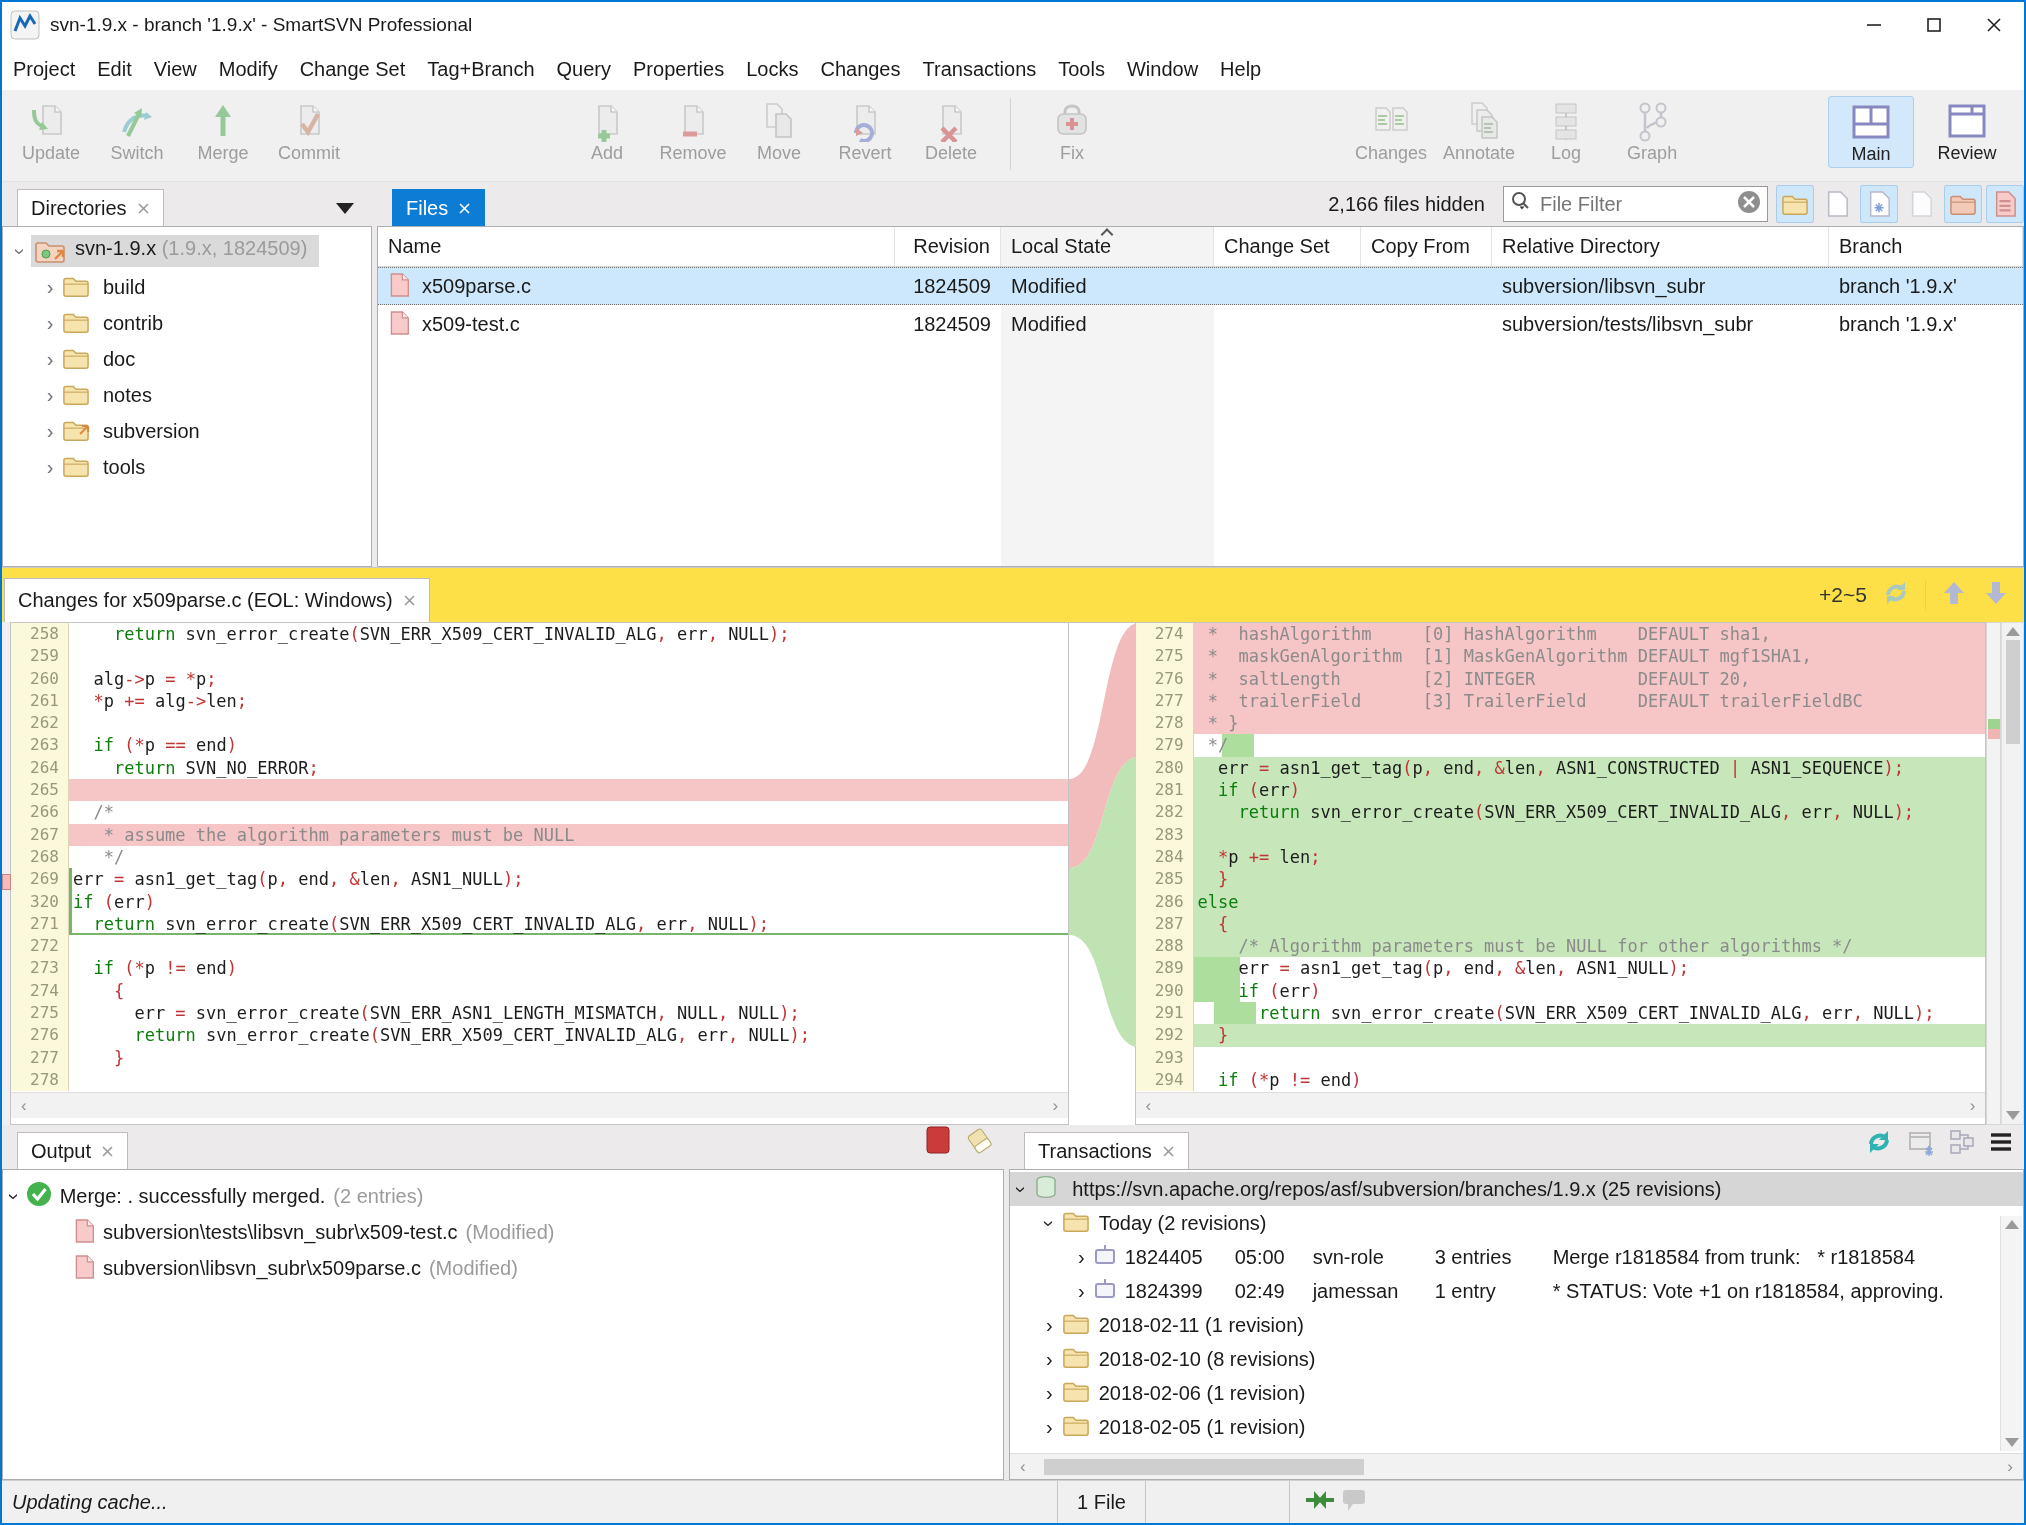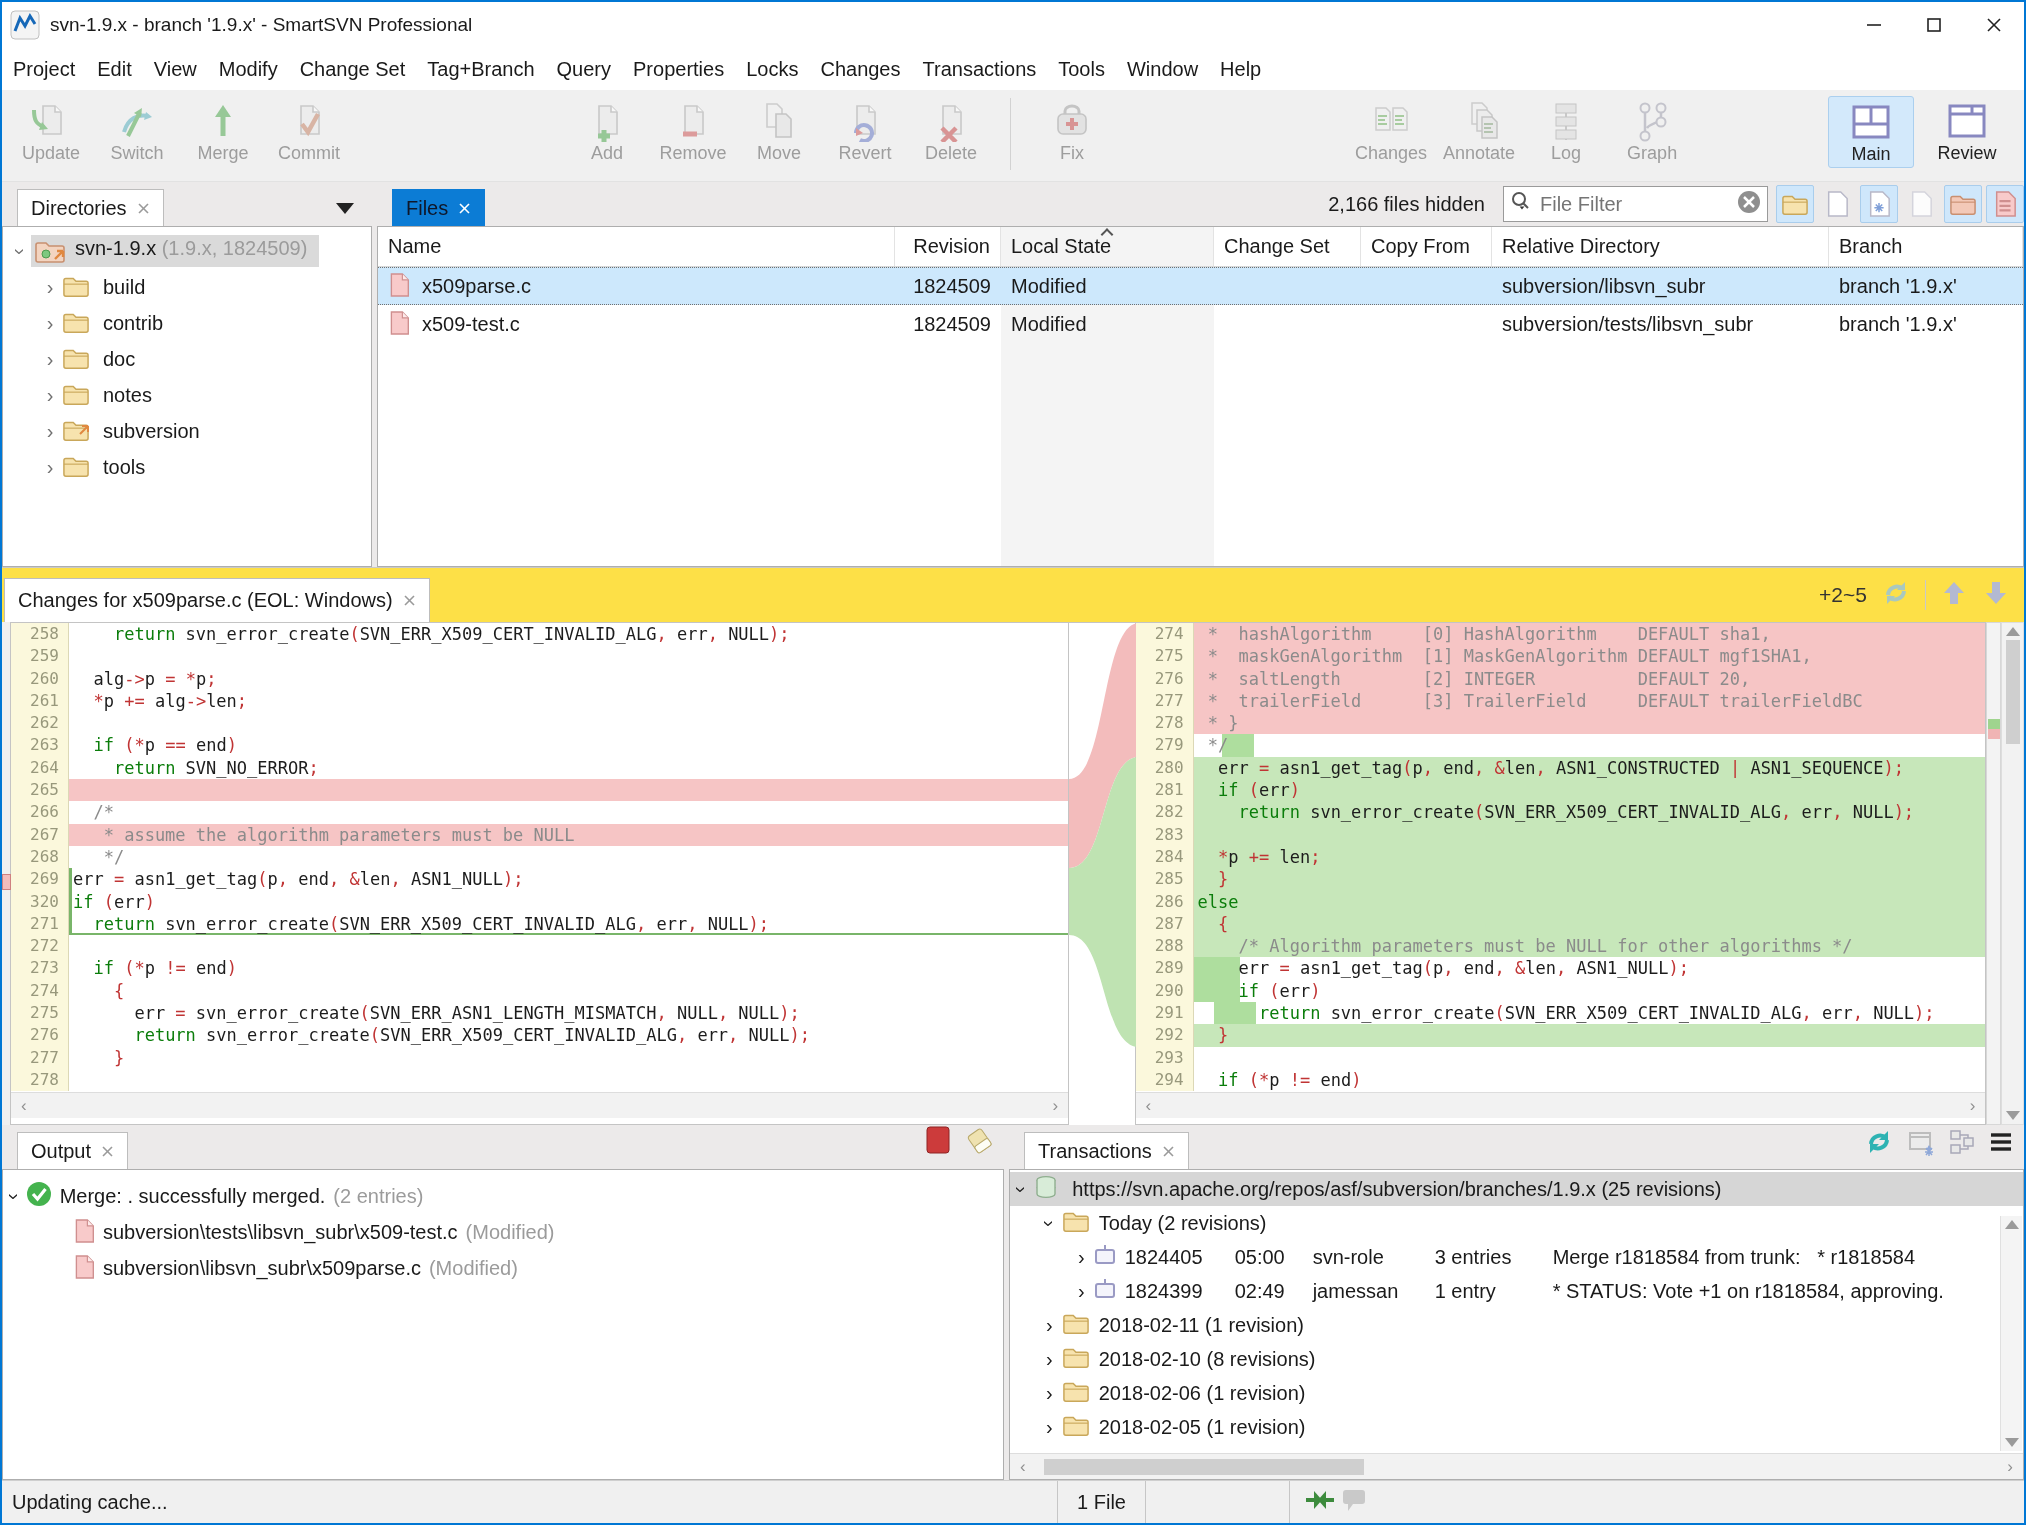--- a/index.html
+++ b/index.html
@@ -29,21 +29,21 @@
   .tb-views{margin-left:auto;display:flex;gap:10px;margin-right:6px;}
   .tb-views .tbtn .tlbl{color:#222;}
   .tbtn.active{background:#d3e9fb;border:1px solid #abcfee;}
   
   .main{flex:1;display:flex;flex-direction:column;background:#eceaea;}
   .top-row{height:385px;display:flex;gap:5px;flex:0 0 auto;}
   .panel{display:flex;flex-direction:column;}
   .ptabs{height:44px;display:flex;align-items:flex-end;position:relative;padding-left:15px;}
   .tab{height:37px;display:flex;align-items:center;gap:10px;padding:0 13px;font-size:20px;background:#fff;
        border:1px solid #bdbdbd;border-bottom:none;}
-  .tab.active{background:#0c7cd5;color:#0f172a;border-color:#0c7cd5;}
+  .tab.active{background:#0c7cd5;color:#ffffff;border-color:#0c7cd5;}
   .pbody{flex:1;background:#fff;border:1px solid #aeaeae;overflow:hidden;position:relative;}
   .xicon{display:inline-flex;width:13px;height:13px;}
   
   .dir-panel{width:370px;}
   .dir-dd{position:absolute;right:18px;bottom:12px;width:0;height:0;border-left:9px solid transparent;border-right:9px solid transparent;border-top:11px solid #222;}
   .tree{padding:6px 0 0 6px;font-size:20px;}
   .trow{height:36px;display:flex;align-items:center;white-space:nowrap;}
   .trow .caret{width:22px;color:#707070;font-size:20px;text-align:center;flex:0 0 auto;}
   .caret.exp{transform:rotate(90deg);display:inline-block;}
   .trow .ticn{width:34px;height:28px;flex:0 0 auto;margin-right:8px;}
@@ -121,21 +121,21 @@
   .trans-body{display:flex;flex-direction:column;height:100%;}
   .trans-list{flex:1;overflow:hidden;font-size:20px;padding-top:2px;}
   .xrow{height:34px;display:flex;align-items:center;white-space:nowrap;gap:8px;padding-left:8px;}
   .xrow.sel{background:#d6d6d6;}
   .rev-cols{display:flex;white-space:pre;}
   .rev-cols .rc{margin-right:0;}
   .trans-scroll{position:absolute;right:1px;top:46px;bottom:28px;width:22px;display:flex;flex-direction:column;align-items:center;background:#f4f4f4;border-left:1px solid #e0e0e0;padding:4px 0;}
   
   .statusbar{height:43px;background:#f0f0f0;border-top:1px solid #cfcfcf;display:flex;align-items:stretch;font-size:20px;flex:0 0 auto;}
   .scell{display:flex;align-items:center;border-left:1px solid #c6c6c6;padding:0 10px;}
-  .scell.first{border-left:none;flex:0 0 1055px;}
+  .scell.first{border-left:none;flex:0 0 1055px;font-style:italic;}
   .scell.filec{flex:0 0 88px;justify-content:center;}
   .scell.gap{flex:0 0 144px;}
   .scell.icons{flex:0 0 92px;gap:6px;justify-content:center;}
   .scell.rest{flex:1;border-left:none;}
 </style>
 </head>
 <body>
 
 <div class="window">
 

